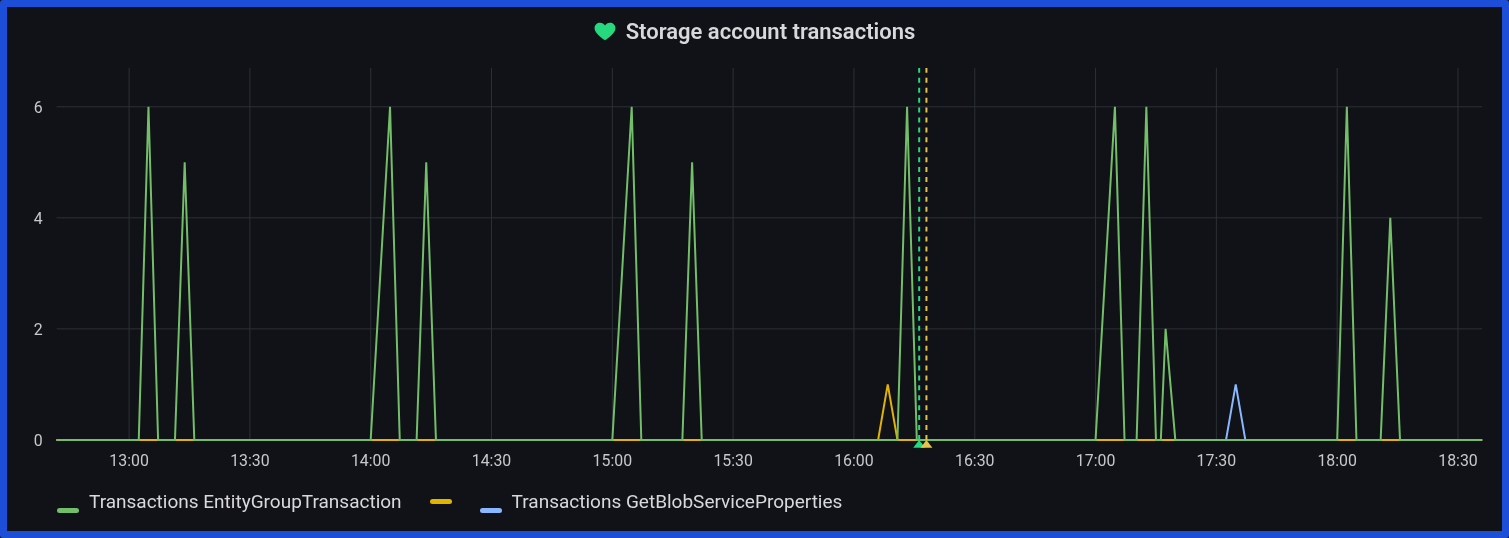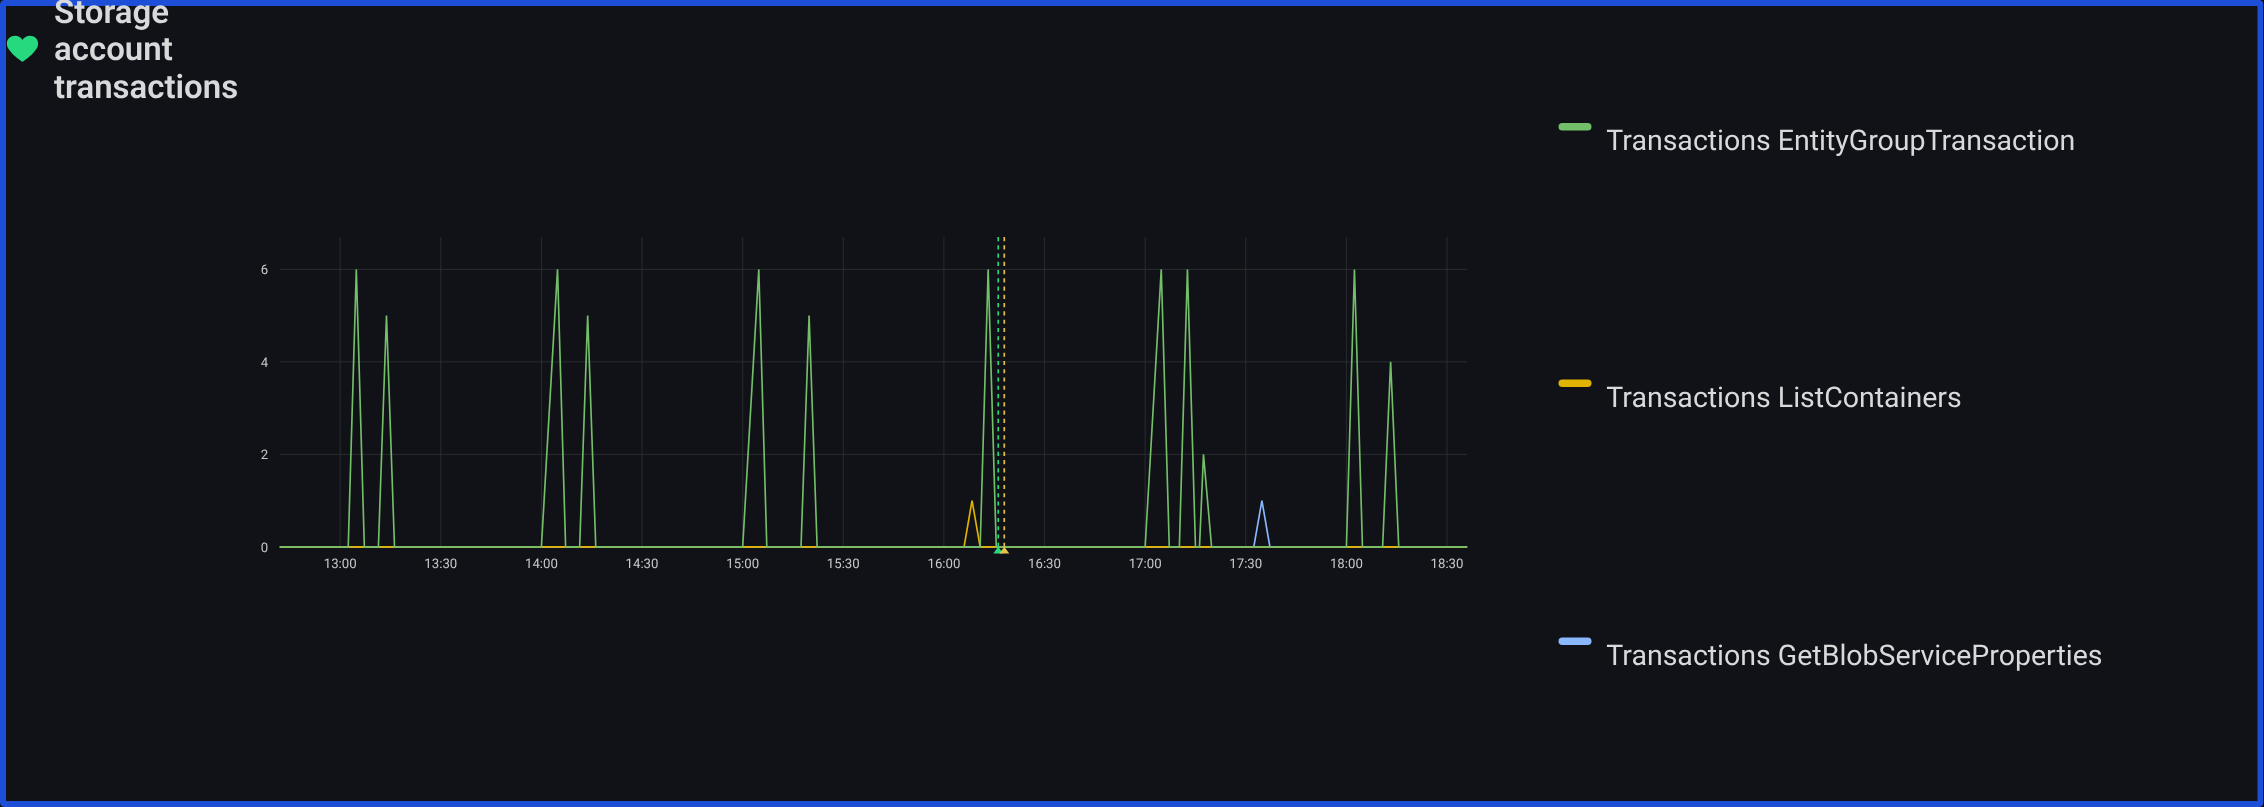--- a/index.html
+++ b/index.html
@@ -10,25 +10,25 @@
     color: #d8d9da;
     width: 1509px;
     height: 538px;
     overflow: hidden;
   }
   .panel {
     box-sizing: border-box;
     width: 1509px;
     height: 538px;
     background: #111217;
-    border: 4px solid #1d4ed8;
+    border: 7px solid #1d4ed8;
     border-radius: 3px;
     padding: 0;
     display: flex;
-    flex-direction: row;
+    flex-direction: column;
   }
   .panel-header {
     display: flex;
     align-items: center;
     justify-content: center;
     gap: 10px;
     height: 58px;
     font-size: 22px;
     font-weight: 600;
     color: #d8d9da;
@@ -69,21 +69,21 @@
     display: flex;
     flex-wrap: wrap;
     align-items: center;
     padding: 4px 8px 12px 50px;
     gap: 0 28px;
     font-size: 19px;
     color: #d8d9da;
   }
   .legend-item {
     display: flex;
-    align-items: flex-start;
+    align-items: flex-end;
     gap: 10px;
     margin: 6px 0;
     cursor: pointer;
   }
   .legend-swatch {
     width: 22px;
     height: 5px;
     border-radius: 3px;
   }
 </style>
@@ -146,21 +146,20 @@
       </svg>
   </div>
 
   <div class="legend" id="legend">
       <div class="legend-item">
         <span class="legend-swatch" style="background: rgb(115, 191, 105);"></span>
         <span>Transactions EntityGroupTransaction</span>
       </div>
       <div class="legend-item">
         <span class="legend-swatch" style="background: rgb(224, 180, 0);"></span>
-        <span>Transactions ListContainers</span>
       </div>
       <div class="legend-item">
         <span class="legend-swatch" style="background: rgb(138, 184, 255);"></span>
         <span>Transactions GetBlobServiceProperties</span>
       </div>
     </div>
 
 </div>
 
 </body></html>

